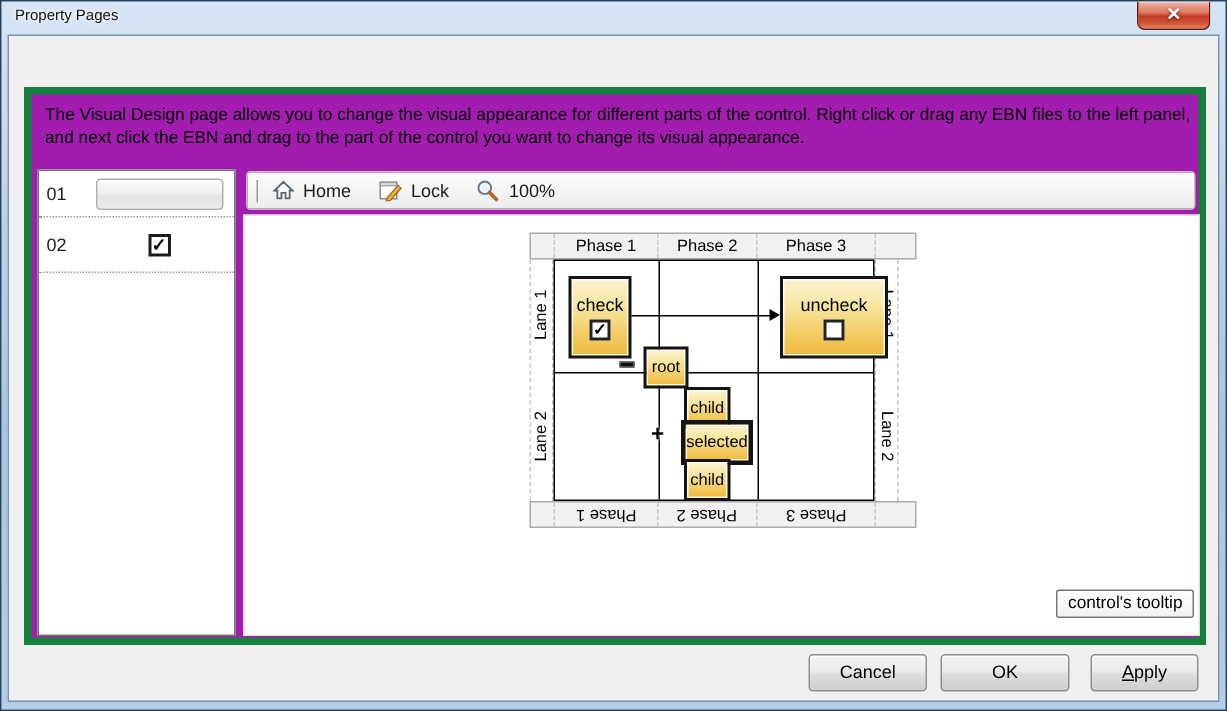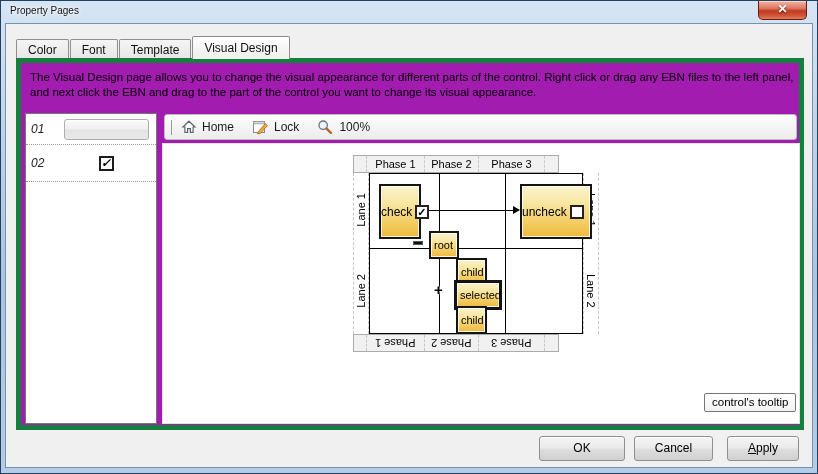--- a/index.html
+++ b/index.html
@@ -36,21 +36,21 @@
   .tab-page {
     position:absolute; left:10px; top:34px; width:788px; height:372px;
     background:#a21caf; border:5px solid #15803d; z-index:2;
   }
   .description { position:absolute; left:9px; top:7px; width:772px; font-size:11.5px; line-height:15px; color:#000; }
   
   .left-panel {
     position:absolute; left:4px; top:50px; width:132px; height:311px;
     background:#fff; border:1px solid #787878;
   }
-  .lp-row { position:relative; display:flex; align-items:center; border-bottom:1px dotted #9a9a9a; padding:0 5px;font-style:italic; }
+  .lp-row { position:relative; display:flex; align-items:center; border-bottom:1px dotted #9a9a9a; padding:0 5px; }
   .lp-row.selected { border:2px solid #b4b6b8; border-bottom:2px solid #b4b6b8; border-radius:2px; }
   .lp-num { width:30px; font-size:12px; color:#222; }
   .lp-ctrl { flex:1; display:flex; justify-content:center; align-items:center; }
   .ebn-button {
     width:85px; height:21px; border:1px solid #aeaeae; border-radius:3px;
     background:linear-gradient(180deg,#fbfbfb,#efefef 45%,#e3e3e3 55%,#e9e9e9);
     box-shadow:inset 0 1px 0 #fff;
   }
   .win-checkbox {
     width:15px; height:15px; background:#fff; border:2px solid #1c1c1c;
@@ -72,40 +72,40 @@
   }
   .tb-grip { width:1px; height:15px; background:#9a9a9a; margin:0 9px 0 6px; }
   .tb-item { display:flex; align-items:center; gap:5px; margin-right:18px; cursor:pointer; }
   .tb-item svg { display:block; }
   .canvas {
     position:absolute; left:0; top:30px; right:0; bottom:0;
     background:#fff; border:1px solid #e2e2e2;
   }
   
   .diagram { position:absolute; left:190px; top:11px; width:246px; height:197px; font-size:11px; }
-  .dg-bar { position:absolute; left:0; width:206px; height:18px; display:flex; background:#f1f1f1; border:1px solid #ababab; }
+  .dg-bar { position:absolute; left:0; width:258px; height:18px; display:flex; background:#f1f1f1; border:1px solid #ababab; }
   .dg-bar.header { top:0; } .dg-bar.footer { top:179px; }
   .dg-cell { border-right:1px dashed #c6c6c6; display:flex; align-items:center; justify-content:center; color:#000; }
   .dg-cell:last-child { border-right:none; }
   .dg-corner { width:16px; } .dg-p1 { width:69px; } .dg-p2 { width:66px; } .dg-p3 { width:79px; }
   .flip { transform:rotate(180deg); display:inline-block; }
   .lane-col { position:absolute; top:18px; width:16px; height:161px; border-left:1px dashed #c6c6c6; border-right:1px dashed #c6c6c6; }
   .lane-col.left { left:0; } .lane-col.right { left:230px; }
   .lane-cell { position:absolute; left:0; width:100%; display:flex; align-items:center; justify-content:center; color:#000; }
   .lane-cell.l1 { top:0; height:74px; } .lane-cell.l2 { top:74px; height:87px; }
   .vtext-up { writing-mode:vertical-rl; transform:rotate(180deg); }
   .vtext-down { writing-mode:vertical-rl; }
   .grid { position:absolute; left:16px; top:18px; width:214px; height:161px; border:1px solid #000; }
   .grid .vline { position:absolute; top:0; bottom:0; width:1px; background:#000; }
   .grid .hline { position:absolute; left:0; right:0; height:1px; background:#000; top:74px; }
   .ebn-node {
     position:absolute; border:2px solid #141414;
     background:linear-gradient(180deg,#fbf3cf 0%,#f8e6a0 35%,#f3cc62 72%,#efb93f 100%);
     box-shadow:inset 0 0 0 1px rgba(255,255,248,.85);
-    display:flex; flex-direction:row; align-items:center; justify-content:flex-start;
+    display:flex; flex-direction:column; align-items:center; justify-content:center;
     color:#000; cursor:pointer;
   }
   .node-check { left:26px; top:29px; width:42px; height:55px; gap:3px; font-size:12px; }
   .node-uncheck { left:167px; top:29px; width:72px; height:55px; gap:3px; font-size:12px; }
   .node-box { font-size:11px; padding:12px 3px; }
   .node-root { left:76px; top:76px; width:30px; height:23px; }
   .node-child-top { left:103px; top:103px; width:31px; height:19px; }
   .node-selected { left:101px; top:125px; width:48px; height:23px; border-width:3px; }
   .node-child-bottom { left:103px; top:151px; width:31px; height:19px; }
   .mini-checkbox { width:14px; height:14px; background:#fff; border:2px solid #222; font-size:11px; font-weight:bold; line-height:10px; text-align:center; color:#000; }
@@ -137,26 +137,20 @@
 <div class="window">
   <div class="titlebar">
     <span class="title-text">Property Pages</span>
     <div class="close-btn">
       <span>✕</span>
     </div>
   </div>
 
   <div class="content">
 
-    <div class="tabs">
-      <div class="tab">Color</div>
-      <div class="tab">Font</div>
-      <div class="tab">Template</div>
-      <div class="tab active">Visual Design</div>
-    </div>
 
     <div class="tab-page">
       <div class="description">The Visual Design page allows you to change the visual appearance for different parts of the control. Right click or drag any EBN files to the left panel, and next click the EBN and drag to the part of the control you want to change its visual appearance.</div>
 
       <div class="left-panel">
         <div class="lp-row" style="height:31px">
           <span class="lp-num">01</span>
           <span class="lp-ctrl">
               <span class="ebn-button"></span>
             </span>
@@ -271,24 +265,24 @@
               <span class="dg-cell dg-corner"></span>
             </div>
           </div>
 
           <div class="tooltip-box">control's tooltip</div>
         </div>
       </div>
     </div>
 
     <div class="btn-row">
+      <button class="win-btn cancel">
+          <span>Cancel</span>
+        </button>
       <button class="win-btn ok">
           <span>OK</span>
-        </button>
-      <button class="win-btn cancel">
-          <span>Cancel</span>
         </button>
       <button class="win-btn apply">
           <span>Apply</span>
         </button>
     </div>
   </div>
 </div>
 
 </body></html>

